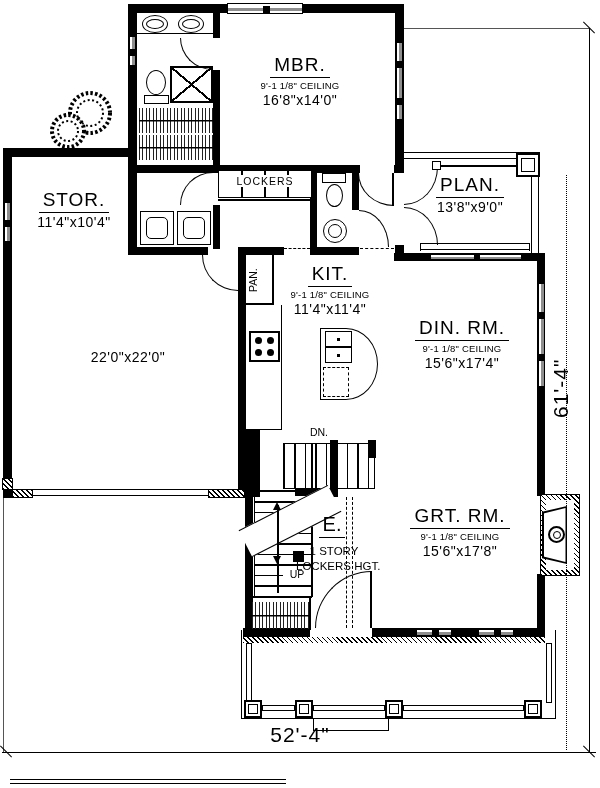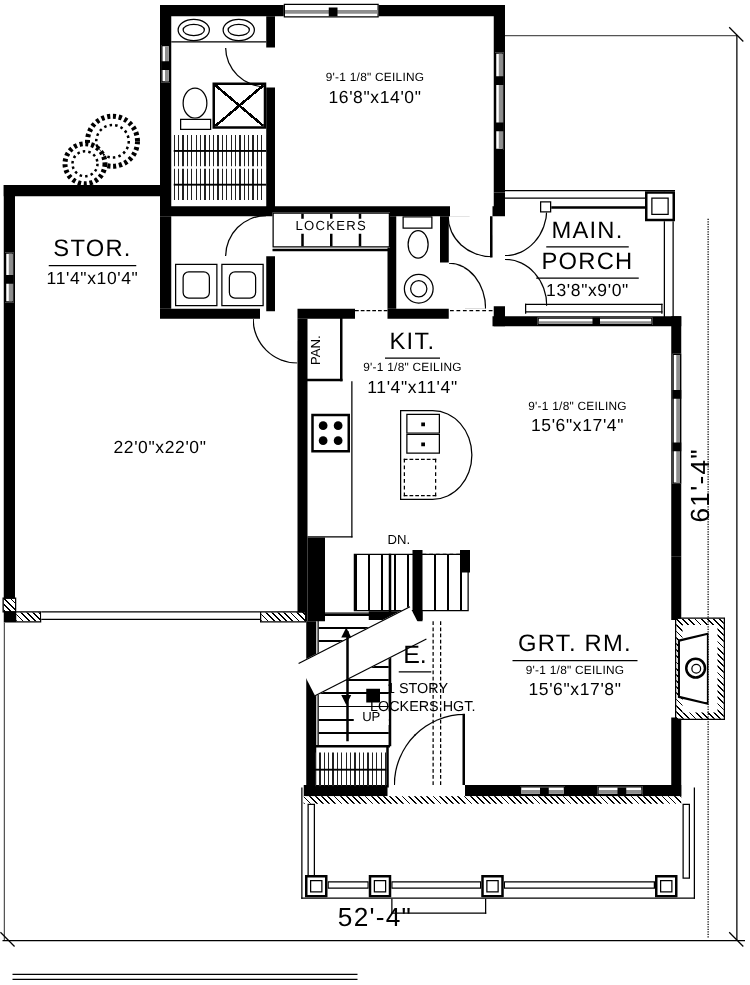--- a/index.html
+++ b/index.html
@@ -254,38 +254,39 @@
   <div class="dotv" style="left:566px;top:175px;height:575px"></div>
   <div class="abs" style="left:2px;top:752px;width:594px;height:0;border-top:1.6px solid #000"></div>
   <div class="abs" style="left:589px;top:28px;width:0;height:724px;border-left:1.6px solid #000"></div>
   <div class="tick" style="left:-2px;top:751px"></div>
   <div class="tick" style="left:581px;top:751px"></div>
   <div class="tick" style="left:581px;top:27px"></div>
   <div class="lbl" style="left:240px;top:724px;width:120px;font-size:21px;letter-spacing:1px"><span>52'-4"</span></div>
   <div class="lbl vtext" style="left:550px;top:336px;width:26px;height:104px;font-size:21px;letter-spacing:1px"><span>61'-4"</span></div>
 
   <div class="lbl" style="left:238px;top:55px;width:124px">
+    <div class="rname"><span class="u">MBR.</span></div>
     <div class="ceil">9'-1 1/8" CEILING</div>
     <div class="rsize">16'8"x14'0"</div>
   </div>
   <div class="lbl" style="left:18px;top:190px;width:112px">
     <div class="rname"><span class="u">STOR.</span></div>
     <div class="rsize">11'4"x10'4"</div>
   </div>
   <div class="lbl" style="left:414px;top:175px;width:112px">
-    <div class="rname"><span class="u">MAIN.</span></div>
-    <div class="rname" style="margin-top:2px"><span class="u">PORCH</span></div>
+    <div class="rname"><span class="u">PLAN.</span></div>
     <div class="rsize">13'8"x9'0"</div>
   </div>
   <div class="lbl" style="left:278px;top:264px;width:104px">
     <div class="rname"><span class="u">KIT.</span></div>
     <div class="ceil">9'-1 1/8" CEILING</div>
     <div class="rsize">11'4"x11'4"</div>
   </div>
   <div class="lbl" style="left:406px;top:318px;width:112px">
+    <div class="rname"><span class="u">DIN. RM.</span></div>
     <div class="ceil">9'-1 1/8" CEILING</div>
     <div class="rsize">15'6"x17'4"</div>
   </div>
   <div class="lbl" style="left:16px;top:348px;width:224px">
     <div class="rsize">22'0"x22'0"</div>
   </div>
   <div class="lbl" style="left:402px;top:506px;width:116px">
     <div class="rname"><span class="u">GRT. RM.</span></div>
     <div class="ceil">9'-1 1/8" CEILING</div>
     <div class="rsize">15'6"x17'8"</div>

